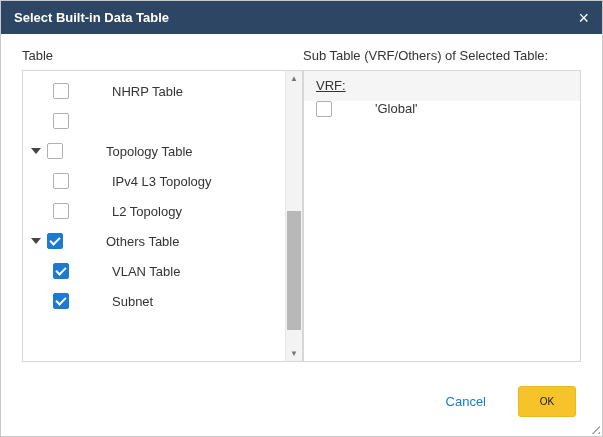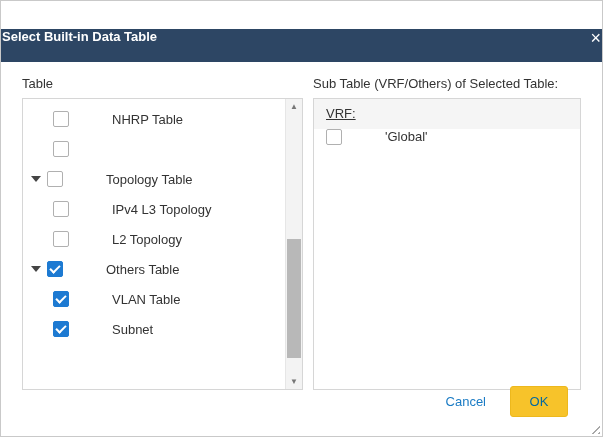--- a/index.html
+++ b/index.html
@@ -1,24 +1,24 @@
 <!DOCTYPE html>
 <html><head>
 <meta charset="utf-8">
 <style>
   html,body{margin:0;padding:0;background:#fff;}
   body{width:603px;height:437px;position:relative;overflow:hidden;
        font-family:"Liberation Sans", sans-serif;font-size:13px;color:#333;}
   .dialog{position:absolute;inset:0;border:1px solid #c9c9c9;box-sizing:border-box;background:#fff;}
   
-  .dialog-header{height:33px;background:#2d4664;display:flex;align-items:flex-start;padding:0 1px;box-sizing:border-box;margin-top:28px;}
+  .dialog-header{height:33px;background:#2d4664;display:flex;align-items:center;padding:0 13px;box-sizing:border-box;}
   .dialog-title{color:#fff;font-weight:bold;font-size:13px;}
   .close-btn{margin-left:auto;color:#fff;font-size:18px;line-height:18px;cursor:pointer;font-weight:normal;}
   
-  .dialog-body{display:flex;gap:10px;padding:14px 21px 0 21px;}
+  .dialog-body{display:flex;padding:14px 21px 0 21px;}
   .panel{display:flex;flex-direction:column;}
   .panel-left{width:281px;}
   .panel-right{flex:1;}
   .panel-label{margin-bottom:7px;color:#333;}
   .listbox{border:1px solid #d6d6d6;background:#fff;height:292px;box-sizing:border-box;position:relative;overflow:hidden;}
   
   .tree{padding-top:5px;}
   .tree-row{height:30px;display:flex;align-items:center;cursor:pointer;}
   .lvl0{padding-left:8px;}
   .lvl1{padding-left:30px;}
@@ -30,23 +30,23 @@
   
   .vscrollbar{position:absolute;top:0;right:0;bottom:0;width:17px;background:#f3f3f3;border-left:1px solid #e6e6e6;box-sizing:border-box;}
   .sb-arrow{height:15px;font-size:8px;color:#767676;text-align:center;line-height:15px;cursor:pointer;user-select:none;}
   .sb-arrow.down{position:absolute;bottom:0;left:0;right:0;}
   .sb-track{position:absolute;top:15px;bottom:15px;left:0;right:0;}
   .sb-thumb{position:absolute;left:1px;right:1px;top:48%;height:46%;background:#b8b8b8;cursor:pointer;}
   
   .group-header{height:30px;line-height:30px;background:#f5f5f5;padding-left:12px;text-decoration:underline;}
   .vrf-row{height:36px;display:flex;align-items:flex-start;padding-left:12px;cursor:pointer;}
   
-  .dialog-footer{position:absolute;left:0;right:0;bottom:0;height:70px;display:flex;align-items:center;justify-content:flex-end;gap:24px;padding-right:34px;box-sizing:border-box;}
+  .dialog-footer{position:absolute;left:0;right:0;bottom:0;height:70px;display:flex;align-items:center;justify-content:flex-end;gap:32px;padding-right:26px;box-sizing:border-box;}
   .cancel-link{color:#1a7bc4;cursor:pointer;}
-  .ok-btn{min-width:58px;height:31px;background:#f7c32a;border:1px solid #edb81d;border-radius:3px;color:#0369a1;font-size:13px;font-family:"Liberation Sans", sans-serif;cursor:pointer;}
+  .ok-btn{min-width:58px;height:31px;background:#f7c32a;border:1px solid #edb81d;border-radius:3px;color:#0f172a;font-size:10px;font-family:"Liberation Sans", sans-serif;cursor:pointer;}
   
   .resize-handle{position:absolute;right:2px;bottom:2px;width:11px;height:11px;
      background:repeating-linear-gradient(-45deg,#a8a8a8 0 1.5px,transparent 1.5px 4.5px);
      clip-path:polygon(100% 0,100% 100%,0 100%);cursor:nwse-resize;}
 </style>
 </head>
 <body>
 
 <div class="dialog">
 

